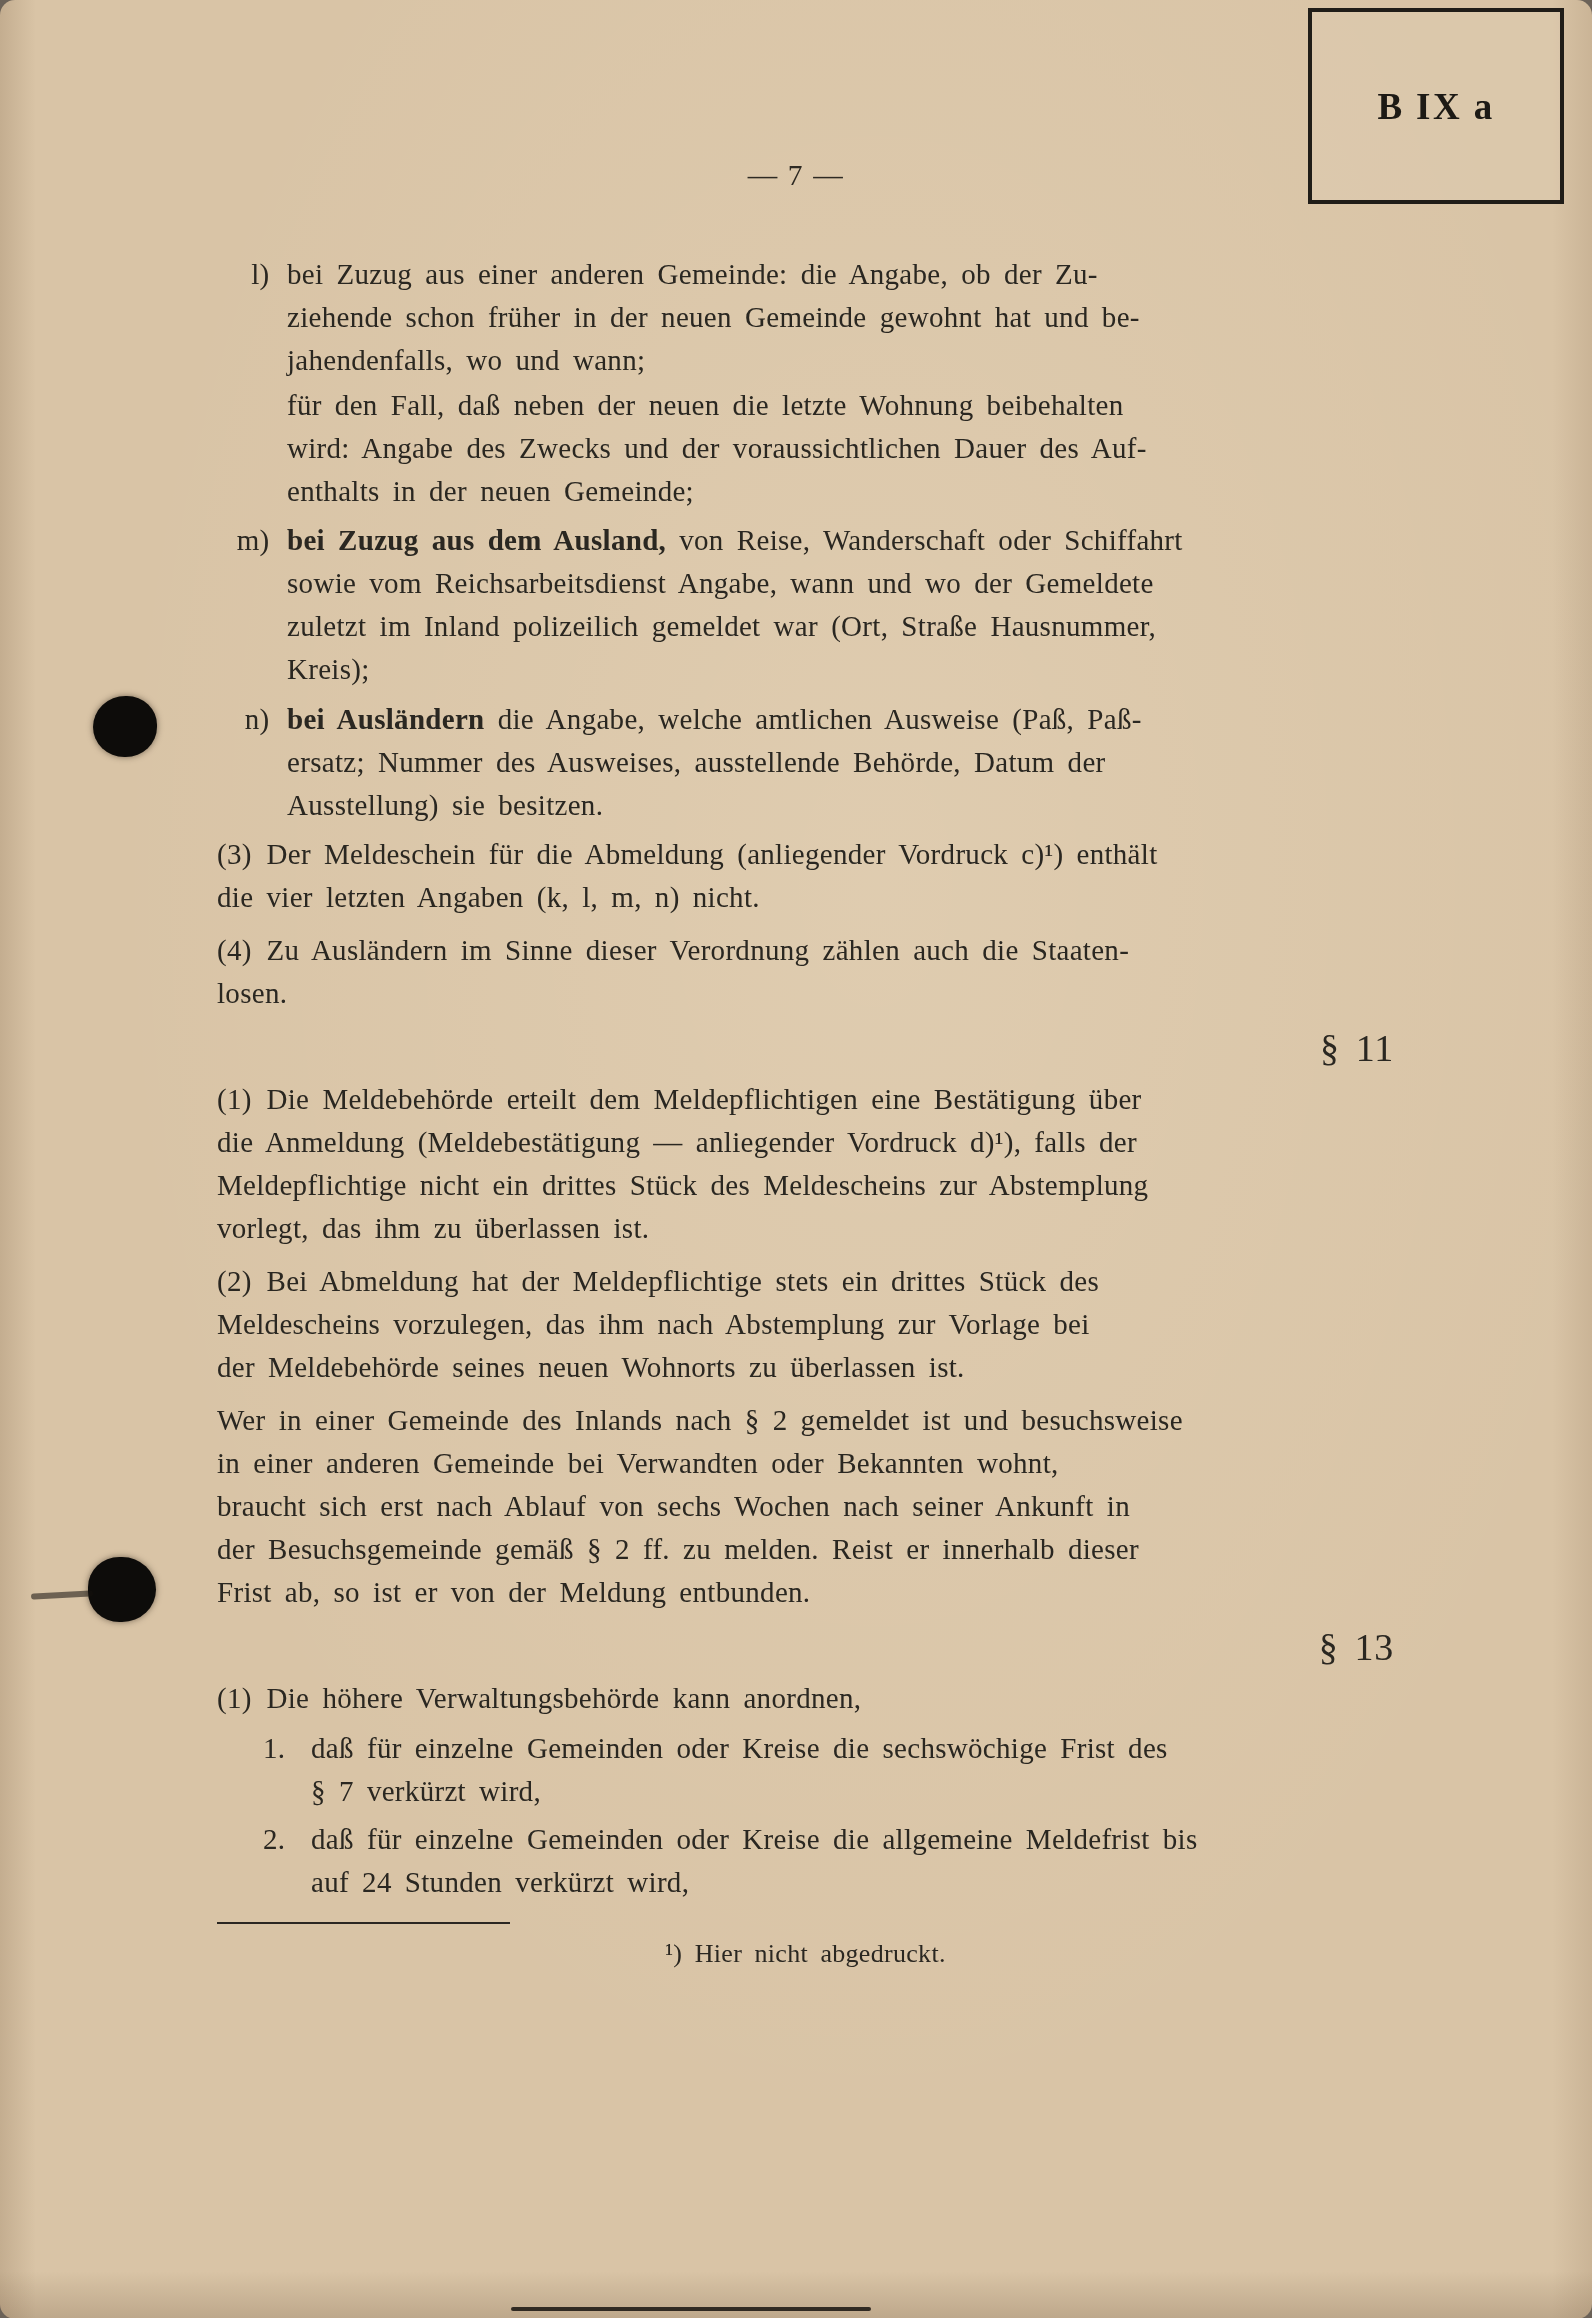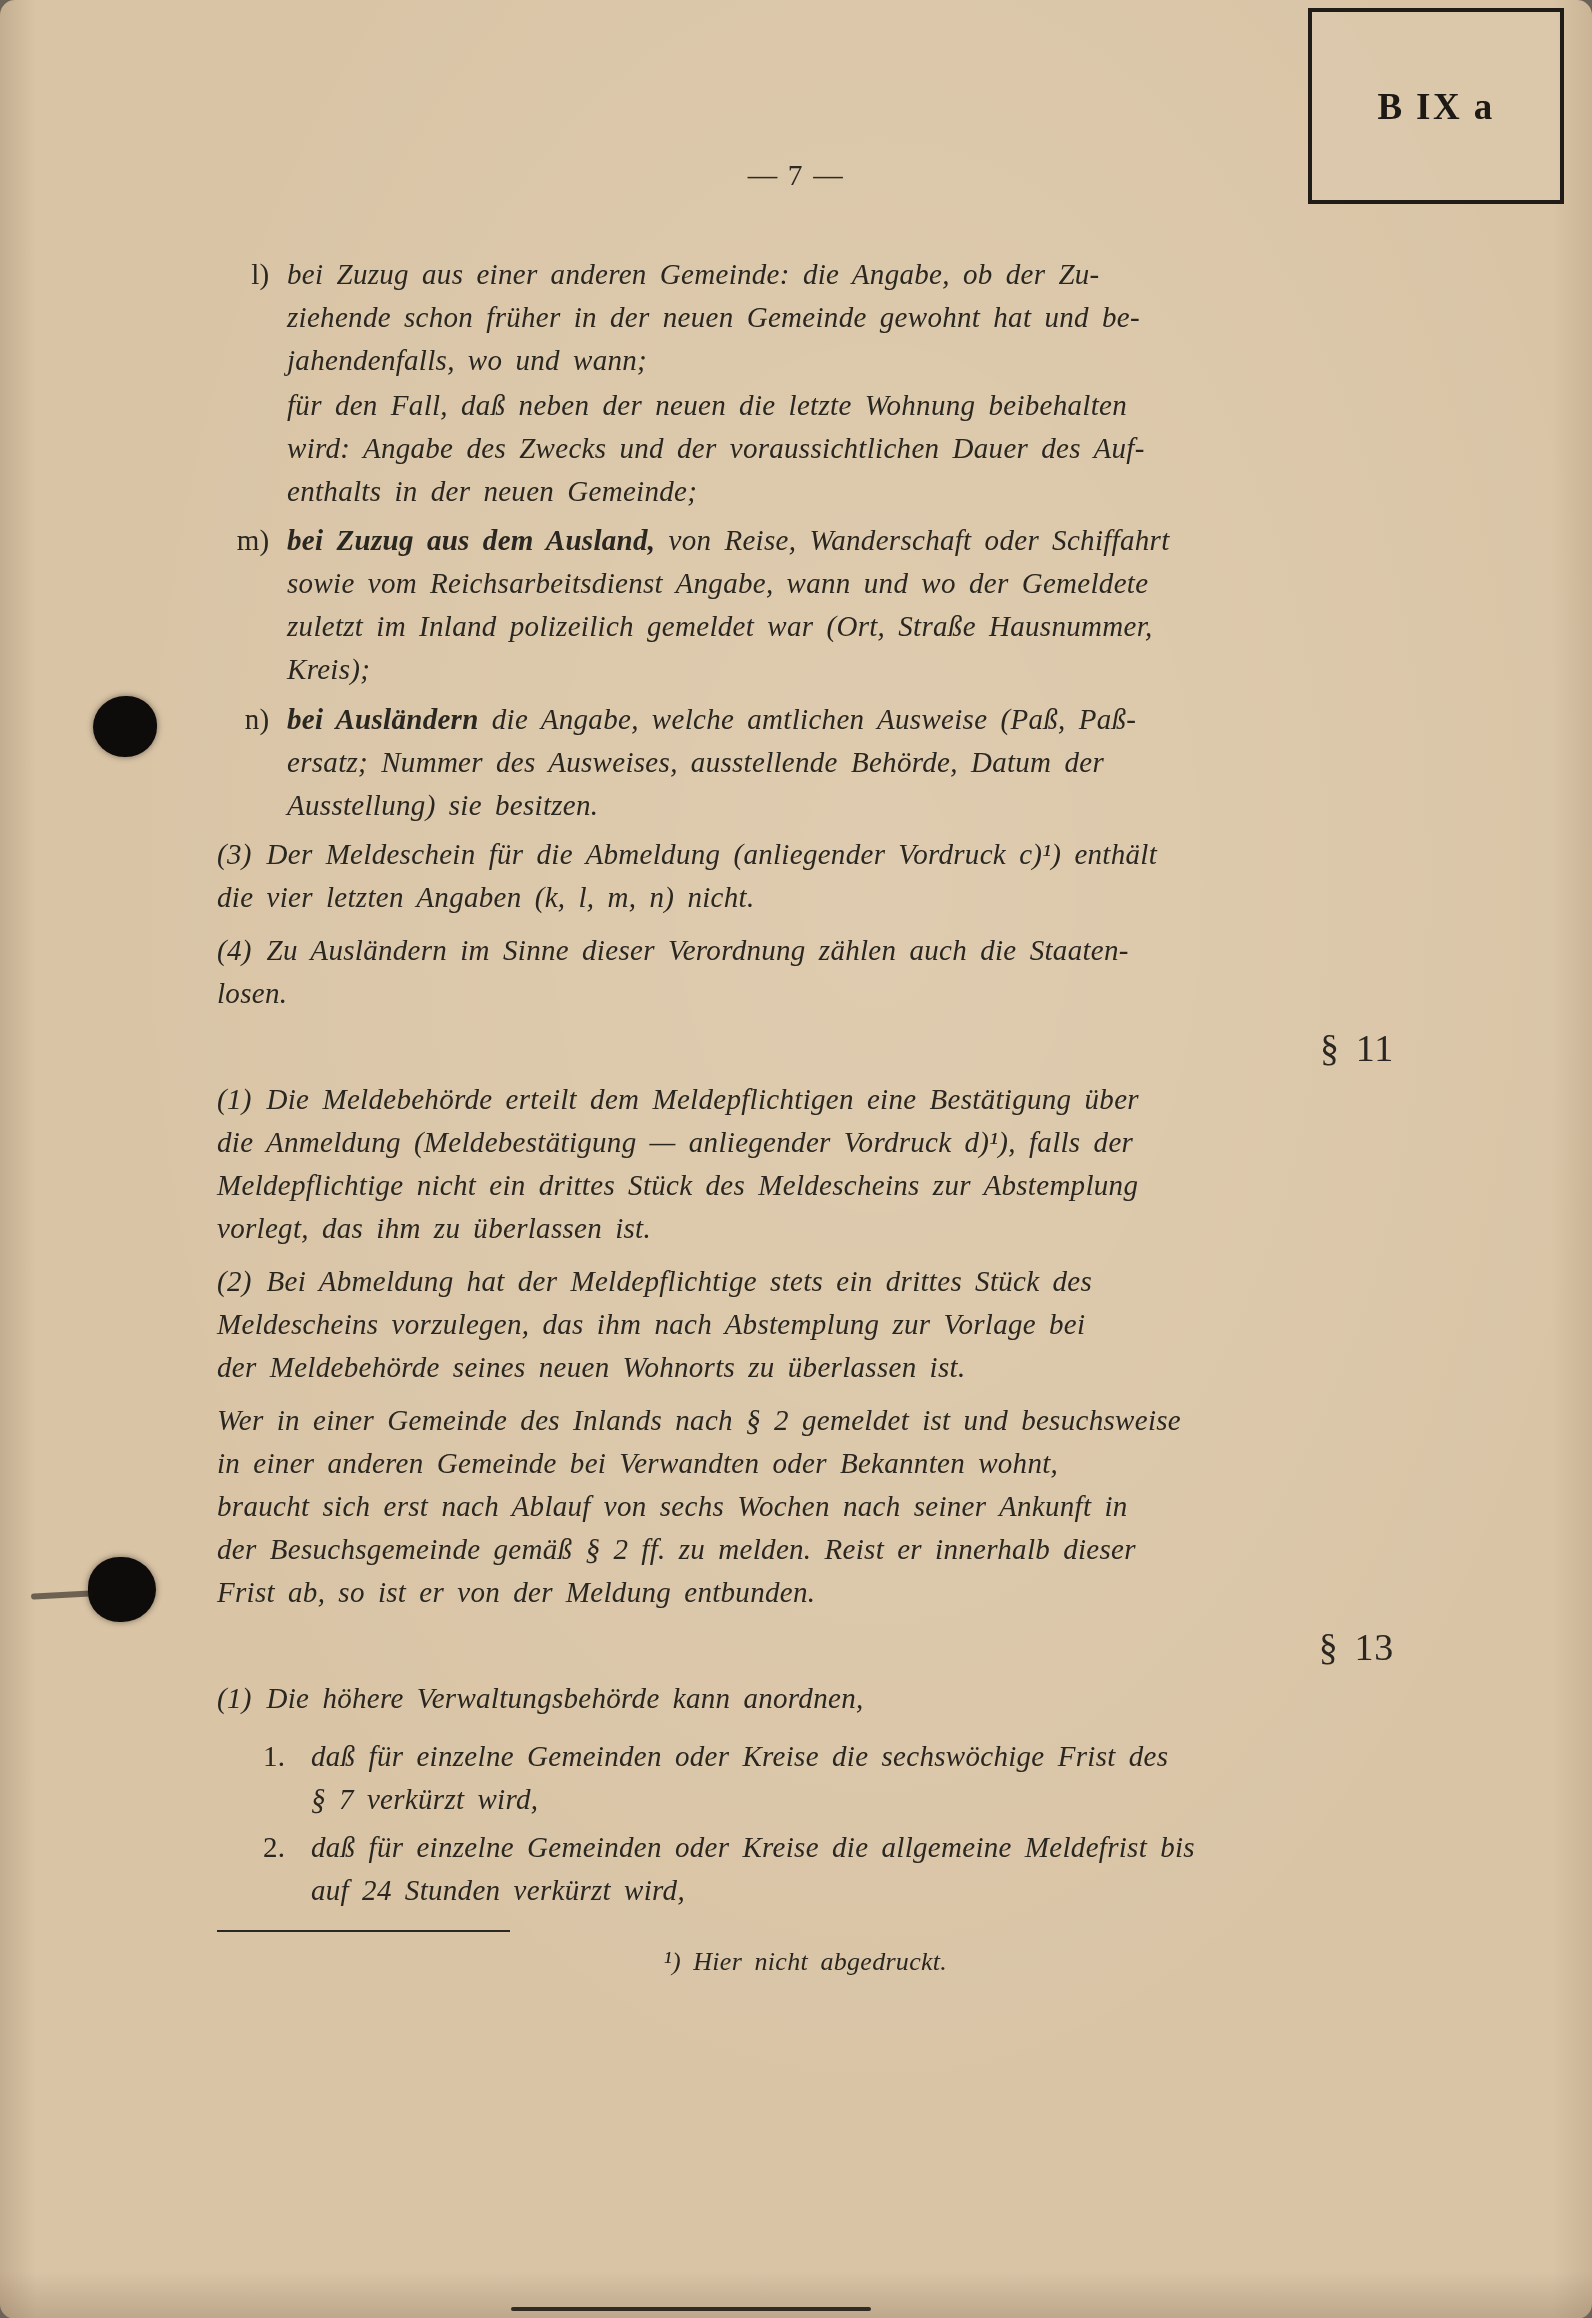--- a/index.html
+++ b/index.html
@@ -30,21 +30,21 @@
   }
   .page-number{
     position:absolute;top:159px;left:0;width:1592px;
     text-align:center;font-size:29.5px;letter-spacing:1.6px;color:#2e2a23;
   }
   .content{
     position:absolute;left:217px;top:253px;width:1177px;
     font-size:29px;line-height:43px;
     letter-spacing:0.3px;word-spacing:5.6px;
   }
-  .txt{white-space:pre-line;font-style:italic;}
+  .txt{white-space:pre-line;}
   .b{font-weight:bold;}
   .hang{display:flex;margin-bottom:6.4px;}
   .hang .marker{flex:none;width:70px;text-align:right;padding-right:17.5px;box-sizing:border-box;}
   .hang .body{flex:1;}
   .addendum{margin-left:70px;margin-top:2px;}
   .para{margin:0 0 9.6px 0;}
   .sec-heading{text-align:right;font-size:38px;margin:12.7px 0 8px 0;letter-spacing:0.8px;}
   .num-item{display:flex;margin-left:46px;margin-bottom:4.8px;}
   .num-item .marker{flex:none;width:48px;text-align:left;}
   .num-item .body{flex:1;}
@@ -126,21 +126,21 @@
 Meldescheins vorzulegen, das ihm nach Abstemplung zur Vorlage bei
 der Meldebehörde seines neuen Wohnorts zu überlassen ist.</p>
 
     <p class="para txt">Wer in einer Gemeinde des Inlands nach § 2 gemeldet ist und besuchsweise
 in einer anderen Gemeinde bei Verwandten oder Bekannten wohnt,
 braucht sich erst nach Ablauf von sechs Wochen nach seiner Ankunft in
 der Besuchsgemeinde gemäß § 2 ff. zu melden. Reist er innerhalb dieser
 Frist ab, so ist er von der Meldung entbunden.</p>
 
     <div class="sec-heading">§ 13</div>
-    <p class="para txt" style="margin-bottom:15px;">(1) Die höhere Verwaltungsbehörde kann anordnen,</p>
+    <p class="para txt" style="margin-bottom:7px;">(1) Die höhere Verwaltungsbehörde kann anordnen,</p>
 
     <div class="num-item">
       <div class="marker">1.</div>
       <div class="body txt">daß für einzelne Gemeinden oder Kreise die sechswöchige Frist des
 § 7 verkürzt wird,</div>
     </div>
     <div class="num-item">
       <div class="marker">2.</div>
       <div class="body txt">daß für einzelne Gemeinden oder Kreise die allgemeine Meldefrist bis
 auf 24 Stunden verkürzt wird,</div>

